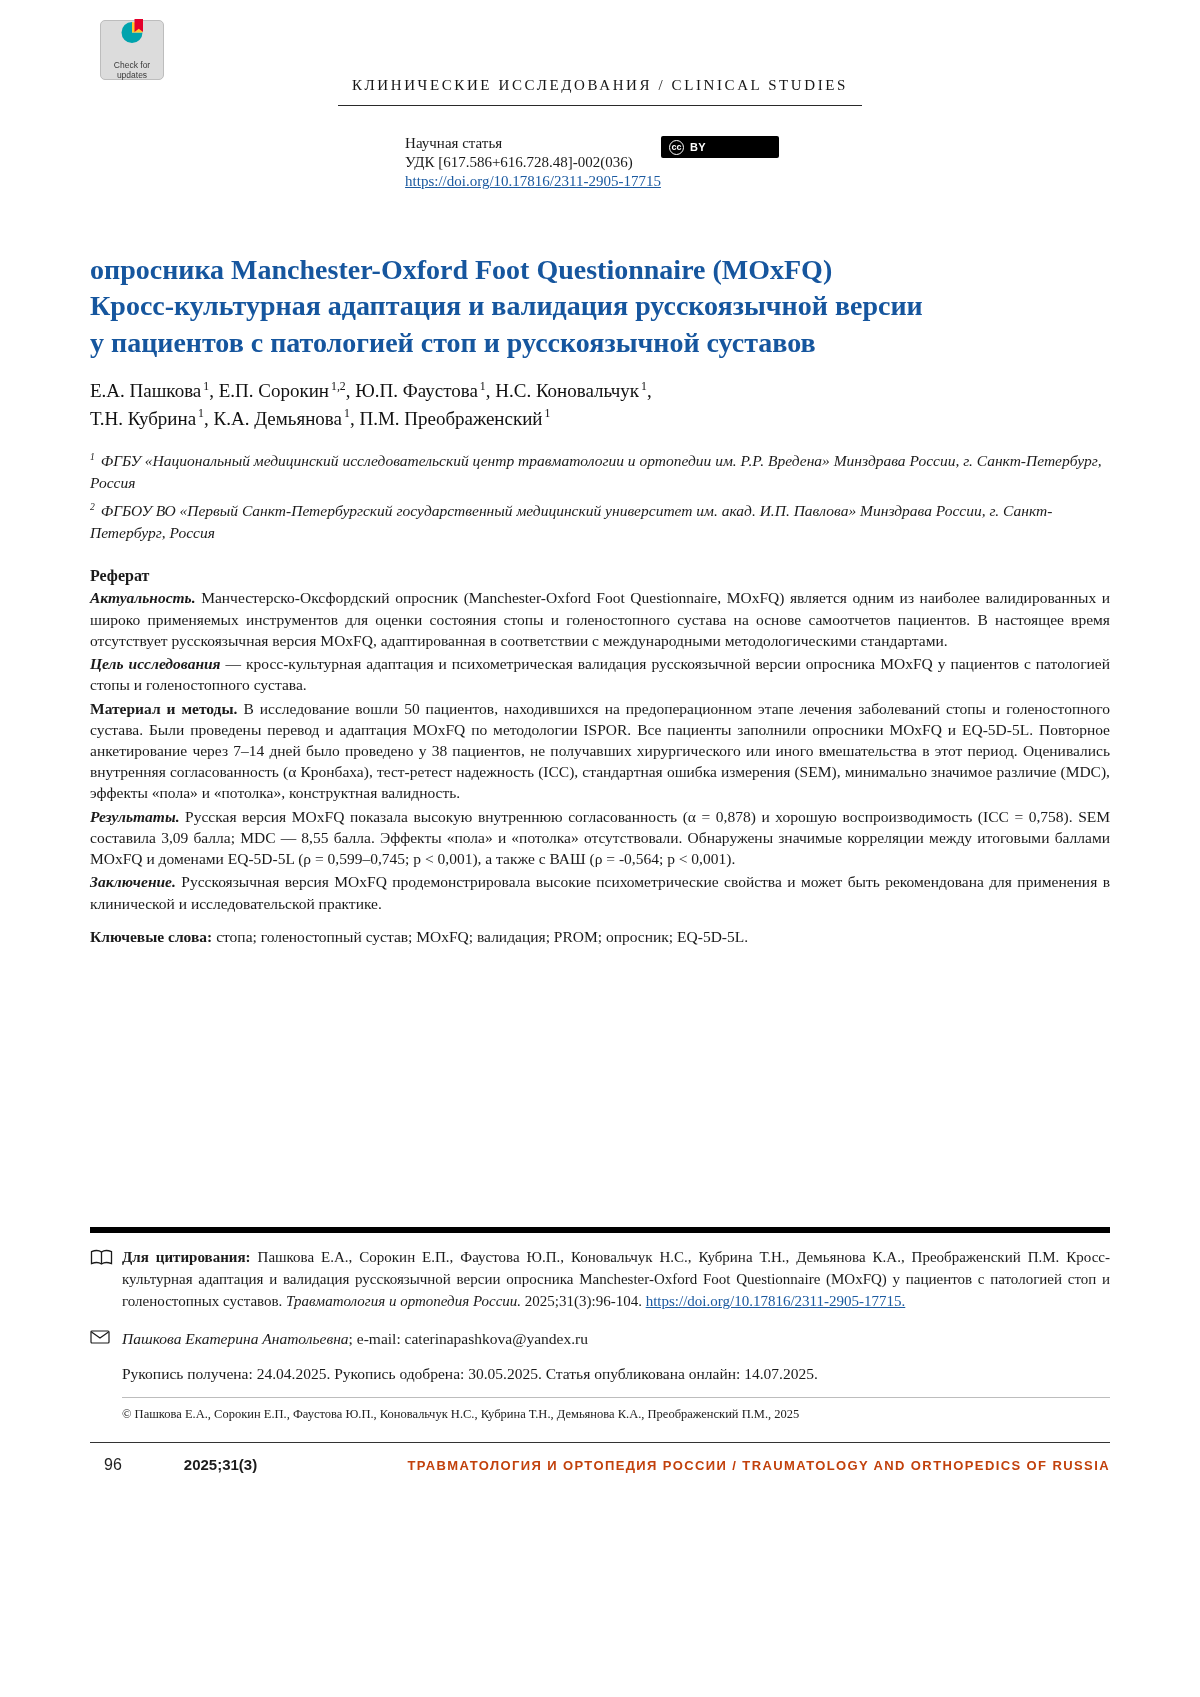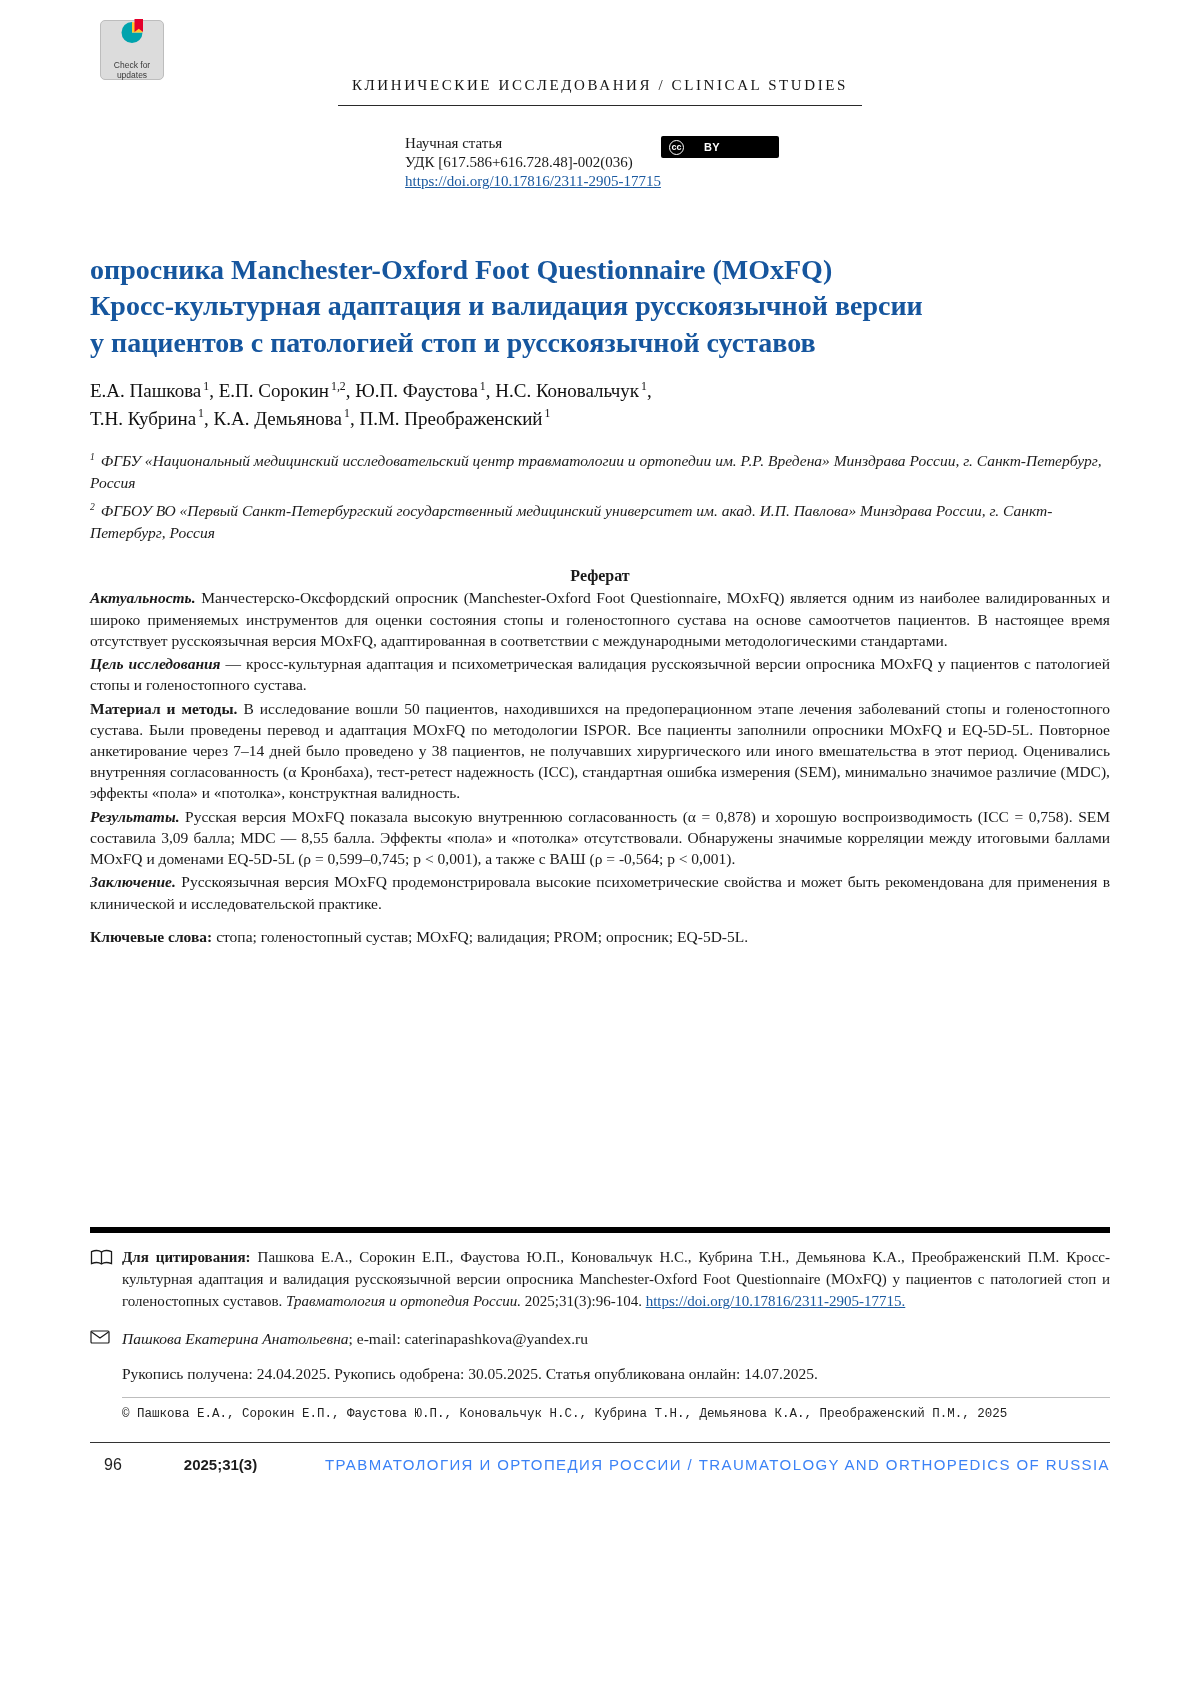--- a/index.html
+++ b/index.html
@@ -24,62 +24,62 @@
     display:inline-block; font-family:Liberation Serif, serif;
     font-size:15px; letter-spacing:2.6px; color:#161616;
     padding:0 14px 11px 14px; border-bottom:1.5px solid #2a2a2a;
   }
   
   .meta-row { position:absolute; top:134px; left:82px; width:1020px; display:flex; justify-content:center; align-items:flex-start; }
   .meta-left { font-size:15px; line-height:1.28; }
   a.doi { color:#1b5aa0; text-decoration:underline; cursor:pointer; }
   .ccbadge {
     width:118px; height:22px; background:#000; border-radius:2px; margin-top:2px;
-    display:flex; align-items:center; gap:20px; padding:0 8px; cursor:pointer; text-decoration:none;
+    display:flex; align-items:center; gap:6px; padding:0 8px; cursor:pointer; text-decoration:none;
   }
   .cc-circle {
     width:15px; height:15px; border:1.3px solid #fff; border-radius:50%;
     color:#fff; font-family:"Liberation Sans", sans-serif; font-size:9px; font-weight:bold;
     display:flex; align-items:center; justify-content:center; line-height:1;
   }
   .cc-by { color:#fff; font-family:"Liberation Sans", sans-serif; font-size:11px; font-weight:bold; letter-spacing:0.5px; }
   
   .main { position:absolute; top:252px; left:90px; width:1020px; }
   .title { font-size:28px; font-weight:bold; color:#16569e; line-height:1.3; }
   .tline { display:block; }
   .authors { margin-top:16px; font-size:19px; line-height:1.45; color:#111; }
   .aline { display:block; }
   sup { font-size:62%; vertical-align:super; margin-left:2px; }
   .affils { margin-top:18px; }
   .affil { font-style:italic; font-size:15.5px; line-height:1.4; margin-bottom:6px; }
   .affil sup { margin-left:0; margin-right:2px; }
-  .abs-head { margin-top:24px; font-size:16px; font-weight:bold;text-align:center; }
+  .abs-head { margin-top:24px; font-size:16px; font-weight:bold; }
   .abs { font-size:15.5px; line-height:1.37; text-align:justify; margin-top:2px; }
   .kw { margin-top:12px; }
   .lab-bi { font-weight:bold; font-style:italic; }
   .lab-b { font-weight:bold; }
   .it { font-style:italic; }
   
   .cite-sec { position:absolute; top:1227px; left:90px; width:1020px; border-top:6px solid #000000; padding-top:14px; }
   .cite-row { display:flex; align-items:flex-start; }
   .icon-col { width:32px; flex:0 0 32px; padding-top:2px; }
   .cite-text { flex:1; font-size:15px; line-height:1.45; text-align:justify; }
   .contact-row { display:flex; align-items:flex-start; margin-top:16px; }
   .contact-row p { flex:1; font-size:15.5px; line-height:1.4; }
   .dates { margin-top:15px; padding-left:32px; font-size:15.5px; }
-  .copyright { margin-top:14px; margin-left:32px; border-top:1px solid #bdbdbd; padding-top:9px; font-size:12.5px; color:#222;font-family:Liberation Mono, monospace; }
+  .copyright { margin-top:14px; margin-left:32px; border-top:1px solid #bdbdbd; padding-top:9px; font-size:12.5px; color:#222; }
   
   .footer {
     position:absolute; top:1442px; left:90px; width:1020px;
     border-top:1.5px solid #333; padding-top:13px;
     display:flex; align-items:baseline; font-family:"Liberation Sans", sans-serif;
   }
   .f-page { font-size:16px; color:#222; margin-left:14px; }
   .f-issue { font-size:15px; font-weight:bold; margin-left:62px; color:#1c1c1c; }
-  .f-journal { margin-left:auto; font-size:15px; letter-spacing:1.4px; color:#3b82f6; }
+  .f-journal { margin-left:auto; font-size:13px; letter-spacing:1.4px; color:#c2410c;font-weight:bold; }
 </style>
 </head>
 <body>
 
 <div class="page">
 
   <a class="crossmark">
     <span>
       <svg width="26" height="26" viewBox="0 0 26 26">
         <path d="M13 3 A10.5 10.5 0 1 0 23.5 13.5 L13 13.5 Z" fill="#00a3ad"></path>

